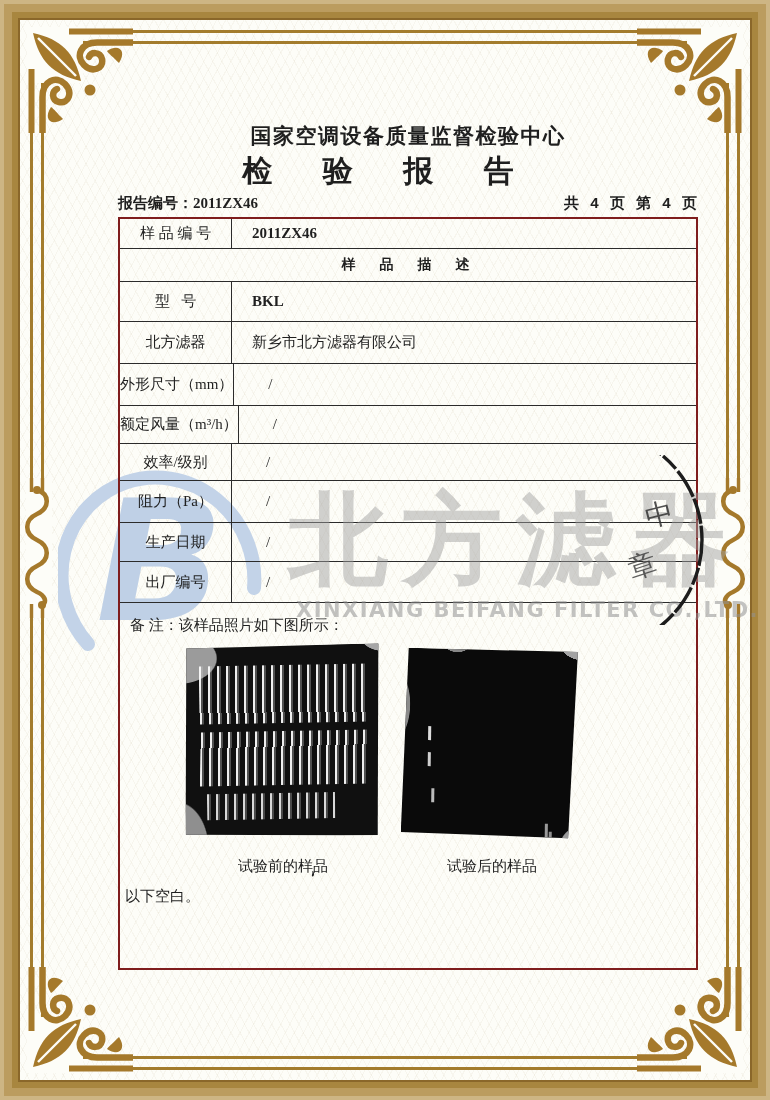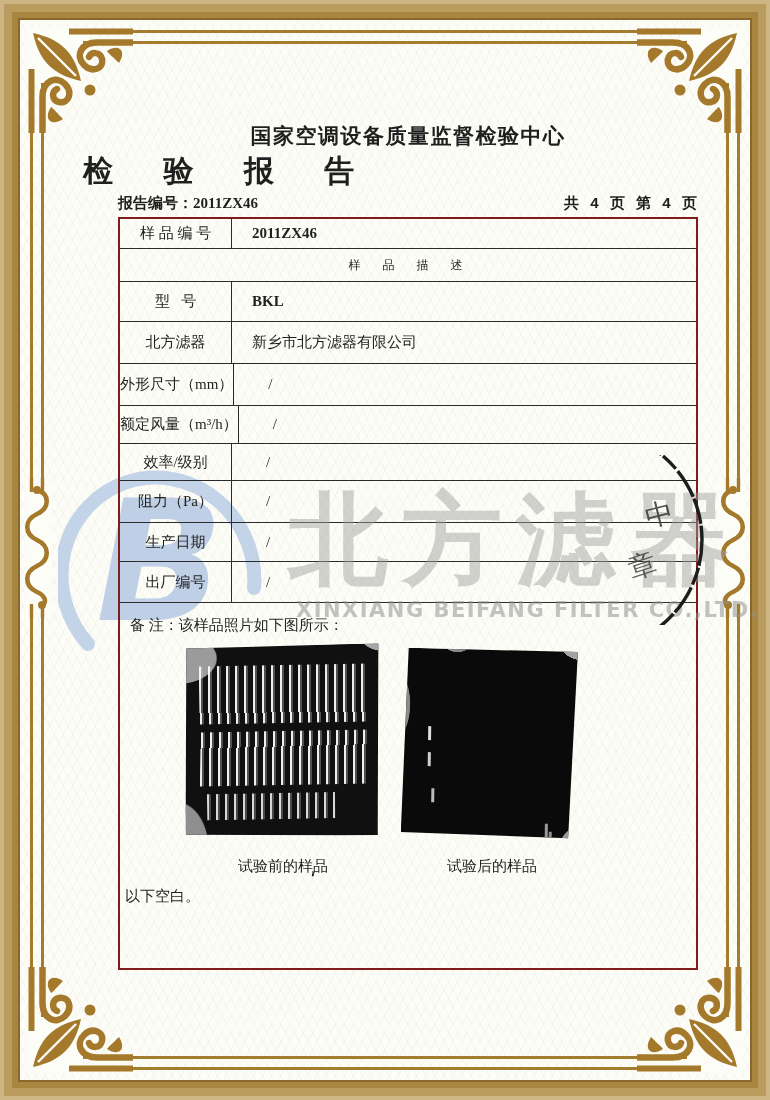--- a/index.html
+++ b/index.html
@@ -51,21 +51,21 @@
   }
   .stamp { position:absolute; top:455px; left:600px; width:130px; height:170px; z-index:3; }
   
   .content { position:absolute; inset:0; z-index:1; }
   .org-title {
     position:absolute; top:122px; left:93px; width:630px; text-align:center;
     font-family:"DejaVu Sans","Liberation Sans",sans-serif;
     font-weight:bold; font-size:21px; letter-spacing:1.5px;
   }
   .report-title {
-    position:absolute; top:151px; left:63px; width:630px; 
+    position:absolute; top:151px; left:63px; width:630px; text-align:center;
     font-family:"DejaVu Sans","Liberation Sans",sans-serif;
     font-weight:bold; font-size:30px; letter-spacing:20px; text-indent:20px;
   }
   .meta-row {
     position:absolute; top:194px; left:118px; width:580px;
     display:flex; justify-content:space-between; font-size:15px; font-weight:600;
   }
   .meta-right { letter-spacing:1px;font-family:Liberation Mono, monospace; }
   
   .report-table {
@@ -79,21 +79,21 @@
   .tlabel {
     flex:0 0 112px; border-right:1.6px solid #2b2b2b;
     display:flex; align-items:center; justify-content:center;
     font-size:15px; white-space:pre;
   }
   .tvalue { flex:1; display:flex; align-items:center; padding-left:20px; font-size:15px; }
   .tvalue.indent { padding-left:34px; }
   .tvalue.strong { font-weight:600; }
   .section-cell {
     flex:1; display:flex; align-items:center; justify-content:center;
-    font-size:12px; letter-spacing:5px; font-weight:400;
+    font-size:14px; letter-spacing:5px; font-weight:700;
   }
   .remark { flex:1; position:relative; border-bottom:none; display:block;padding-left:25px; }
   .remark-note { position:absolute; top:13px; left:10px; font-size:15px; }
   
   .photo-before {
     position:absolute; top:42px; left:64px; width:198px; height:192px;
     background-color:#101010;
     background-image:
       radial-gradient(70px 45px at -5px 12px, #9b9b9b 0 55%, transparent 57%),
       radial-gradient(60px 90px at -8px 105%, #8f8f8f 0 50%, transparent 52%),

